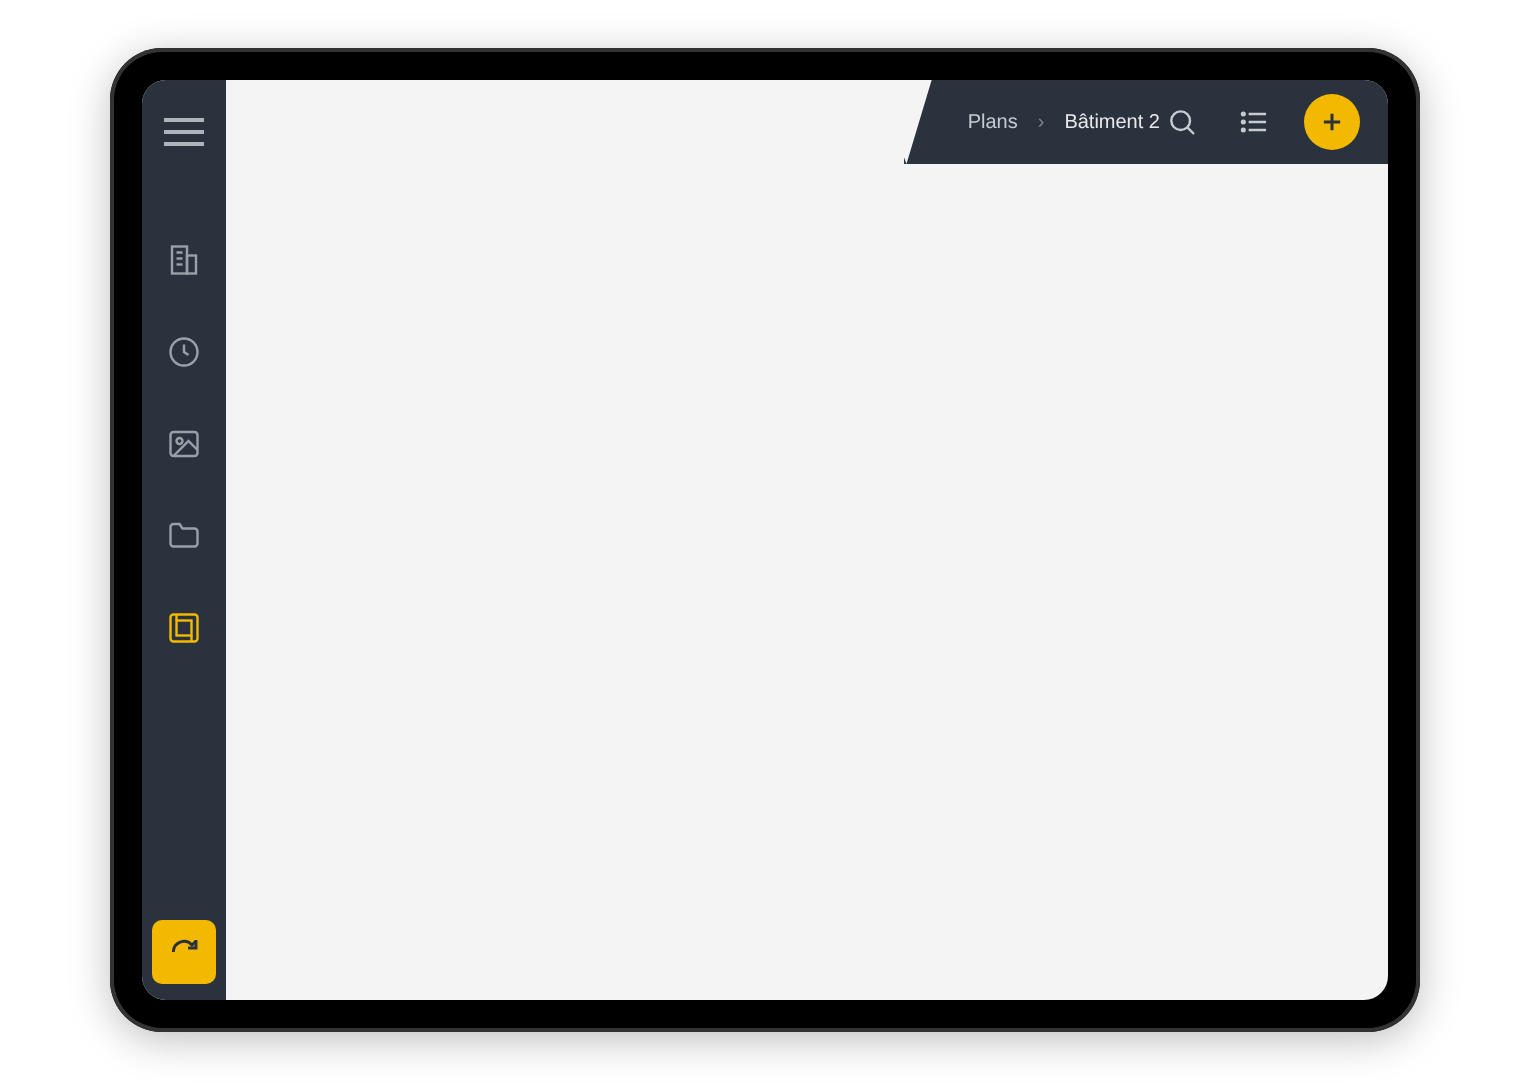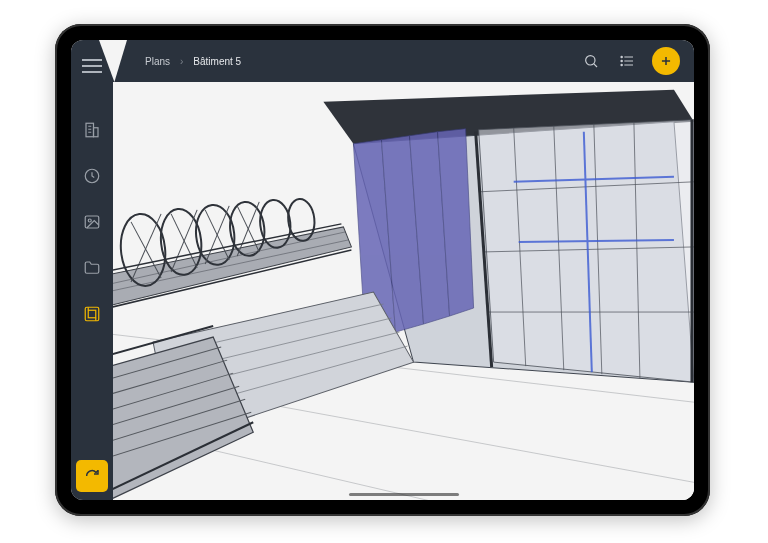--- a/index.html
+++ b/index.html
@@ -57,21 +57,21 @@
   .nav-icon svg { width:18px; height:18px; stroke:currentColor; fill:none; stroke-width:1.6; }
   
   .refresh-btn {
     position:absolute; bottom:8px; left:5px;
     width:32px; height:32px; background:#f3b900; border-radius:5px;
     display:flex; align-items:center; justify-content:center; cursor:pointer;
   }
   .refresh-btn svg { width:16px; height:16px; stroke:#2a323d; fill:none; stroke-width:2.2; }
   
   
-  .main { flex:1; display:flex; flex-direction:column; position:relative; }
+  .main { flex:1; display:flex; flex-direction:column; position:relative;align-items:flex-end; }
   
   .topbar {
     height: 42px;
     background:#2a323d;
     display:flex; align-items:center;
     padding: 0 14px 0 18px;
     position:relative;
   }
   .topbar::before {
     content:"";
@@ -161,21 +161,21 @@
             <polyline points="21,3 21,9 15,9" fill="none"></polyline>
           </svg>
       </div>
     </div>
 
     <div class="main">
       <div class="topbar">
         <div class="breadcrumb">
           <span>Plans</span>
           <span class="sep">›</span>
-          <span class="current">Bâtiment 5</span>
+          <span class="current">Bâtiment 2</span>
         </div>
         <div class="topbar-actions">
           <div class="top-icon">
             <svg viewBox="0 0 24 24">
                 <circle cx="11" cy="11" r="7"></circle>
                 <line x1="21" y1="21" x2="16" y2="16"></line>
               </svg>
           </div>
           <div class="top-icon">
             <svg viewBox="0 0 24 24">

